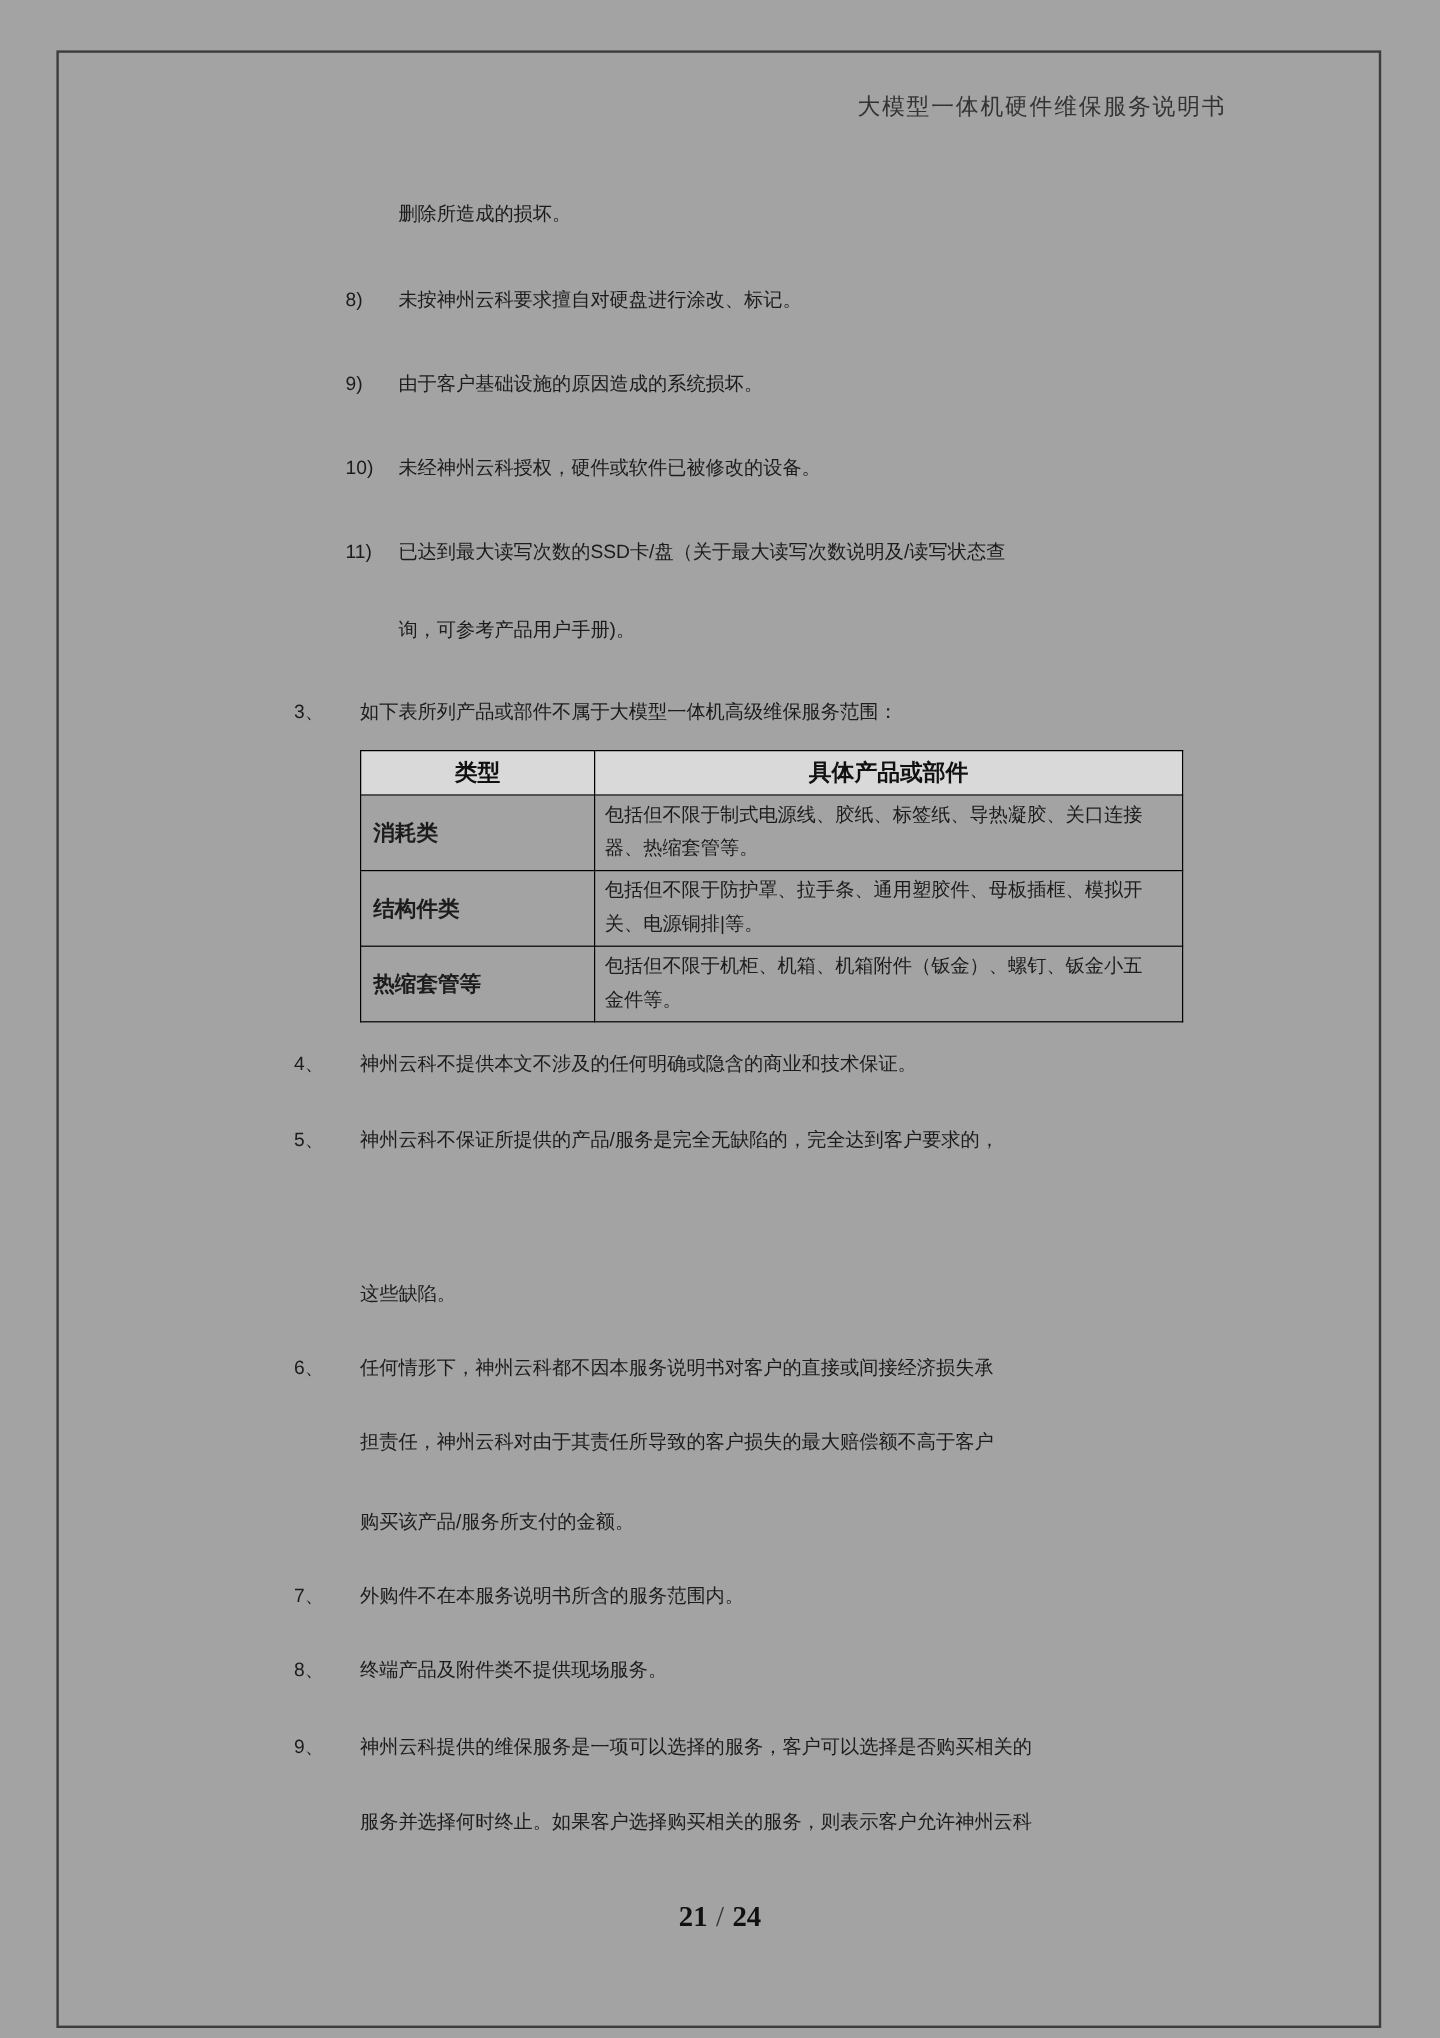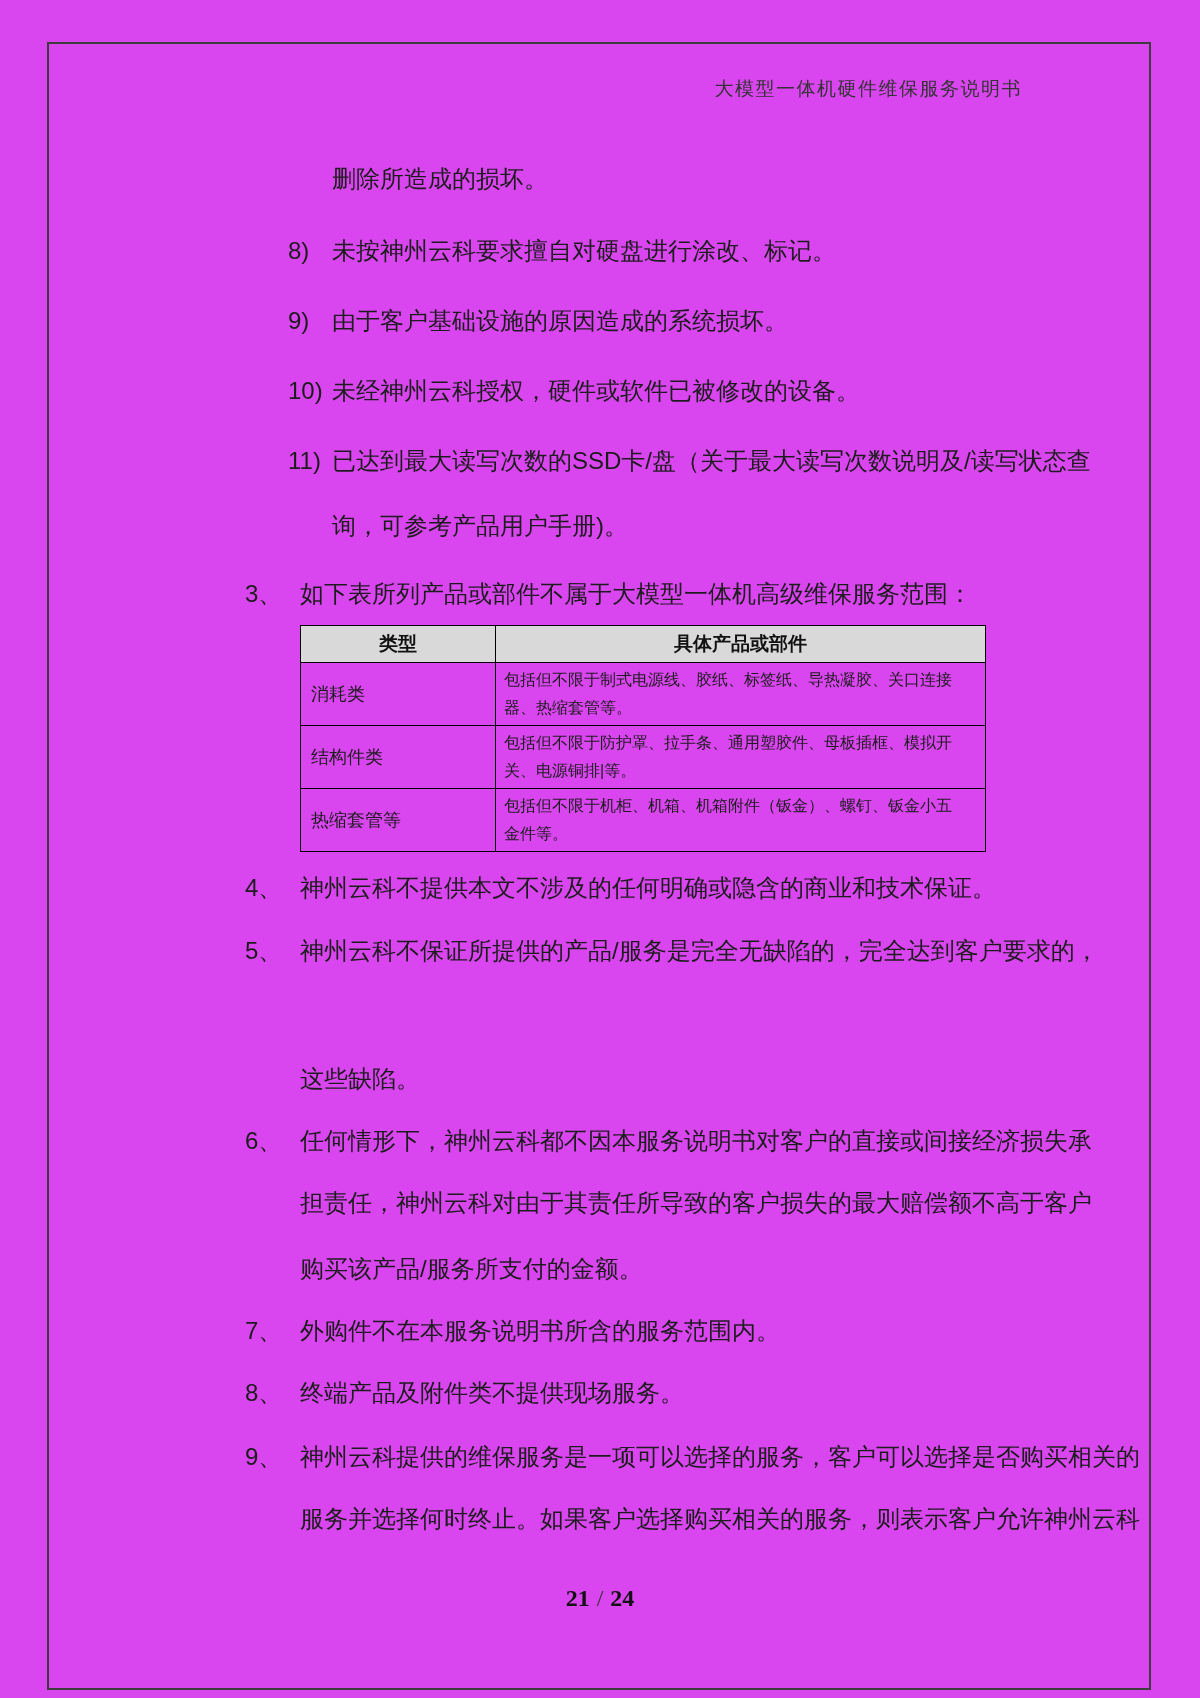--- a/index.html
+++ b/index.html
@@ -1,51 +1,52 @@
 <!DOCTYPE html>
 <html><head>
 <meta charset="utf-8">
 <style>
   html,body{margin:0;padding:0;background:#ffffff;}
   .page{
-    position:relative;width:1200px;height:1698px;background:#d946ef;
+    position:relative;width:1200px;height:1698px;background:#a3a3a3;
     font-family:"Liberation Sans","DejaVu Sans",sans-serif;color:#1c1c1c;
     overflow:hidden;
   }
   .frame{
     position:absolute;left:47px;top:42px;width:1100px;height:1644px;
     border:2px solid #3d3d3d;pointer-events:none;
   }
   .header{
     position:absolute;top:76px;left:0;width:1022px;text-align:right;
     font-family:"Liberation Serif","DejaVu Serif",serif;
     font-size:19px;letter-spacing:1.5px;color:#333333;white-space:nowrap;
   }
   .line{
-    position:absolute;display:flex;font-size:24px;line-height:26px;
+    position:absolute;display:flex;font-size:16px;line-height:26px;
     white-space:nowrap;color:#1c1c1c;
   }
   .sub{left:288px;}
   .sub .marker{flex:none;width:44px;}
   .main{left:245px;}
   .main .marker{flex:none;width:55px;}
   .cont-sub{left:332px;}
   .cont-main{left:300px;}
   .tablewrap{position:absolute;left:300px;top:625px;}
   table{border-collapse:collapse;table-layout:fixed;}
   th,td{border:1px solid #000000;margin-left:38px;}
   th{
     background:#d9d9d9;font-size:19px;font-weight:bold;height:34px;
     text-align:center;color:#111;
   }
   th.col-type,td.type{width:184px;}
   th.col-detail,td.detail{width:473px;}
   td.type{
     font-size:18px;padding:0 0 0 10px;height:62px;vertical-align:middle;
     color:#1c1c1c;
+    font-weight:bold;
   }
   td.detail{
     font-size:16px;line-height:28px;padding:3px 8px;vertical-align:middle;
     color:#1c1c1c;
   }
   td.detail .cell-line{white-space:nowrap;}
   .footer{
     position:absolute;top:1585px;left:0;width:100%;text-align:center;
     font-family:"Liberation Serif","DejaVu Serif",serif;font-size:24px;color:#111;
   }

